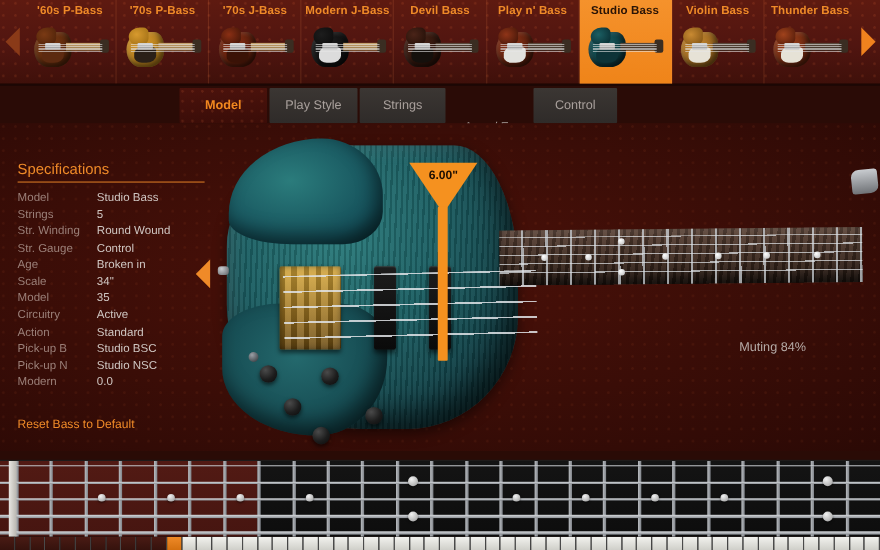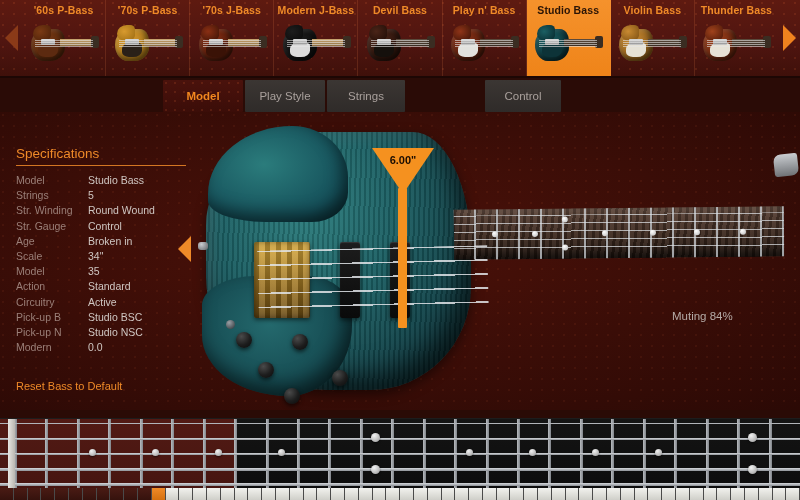--- a/index.html
+++ b/index.html
@@ -424,26 +424,26 @@
           </div>
           <div class="spec-row">
             <div class="spec-k">Scale</div>
             <div class="spec-v">34"</div>
           </div>
           <div class="spec-row">
             <div class="spec-k">Model</div>
             <div class="spec-v">35</div>
           </div>
           <div class="spec-row">
+            <div class="spec-k">Circuitry</div>
+            <div class="spec-v">Active</div>
+          </div>
+          <div class="spec-row">
             <div class="spec-k">Action</div>
             <div class="spec-v">Standard</div>
-          </div>
-          <div class="spec-row">
-            <div class="spec-k">Circuitry</div>
-            <div class="spec-v">Active</div>
           </div>
           <div class="spec-row">
             <div class="spec-k">Pick-up B</div>
             <div class="spec-v">Studio BSC</div>
           </div>
           <div class="spec-row">
             <div class="spec-k">Pick-up N</div>
             <div class="spec-v">Studio NSC</div>
           </div>
           <div class="spec-row">

